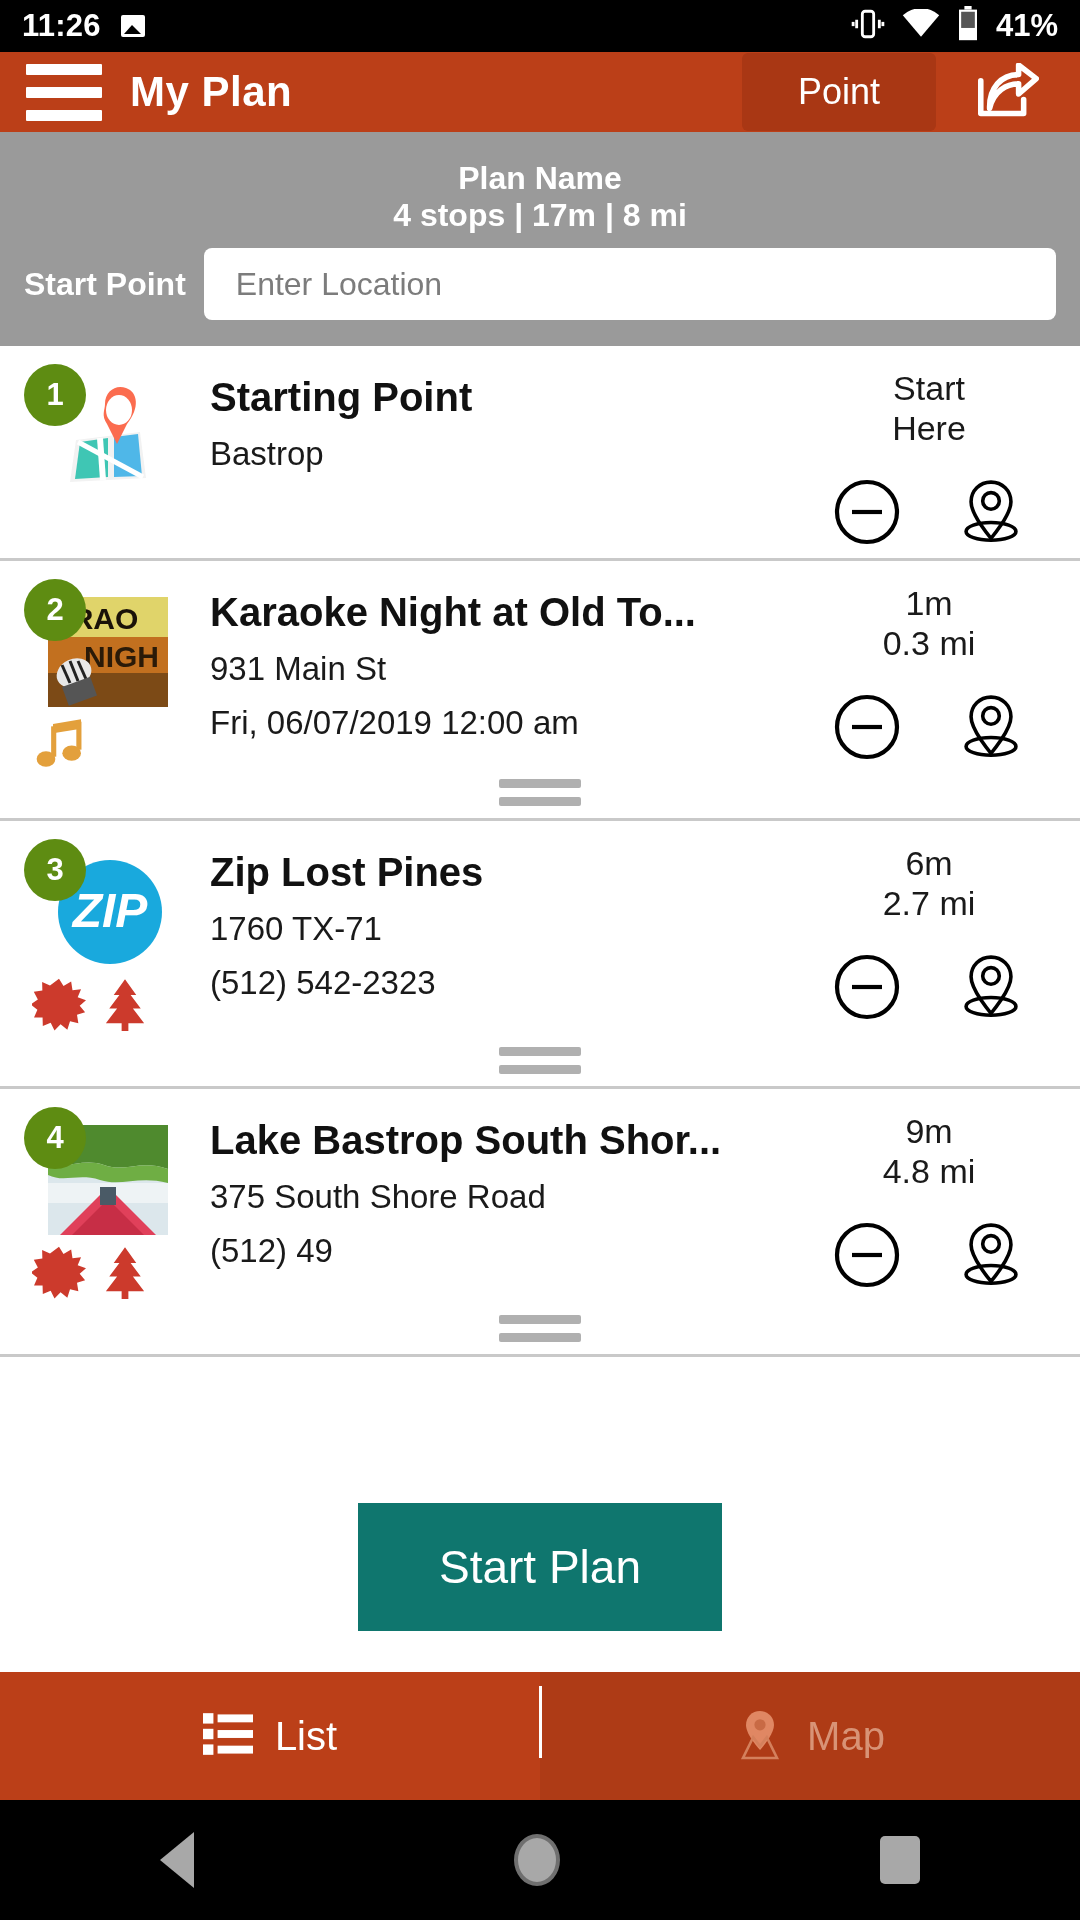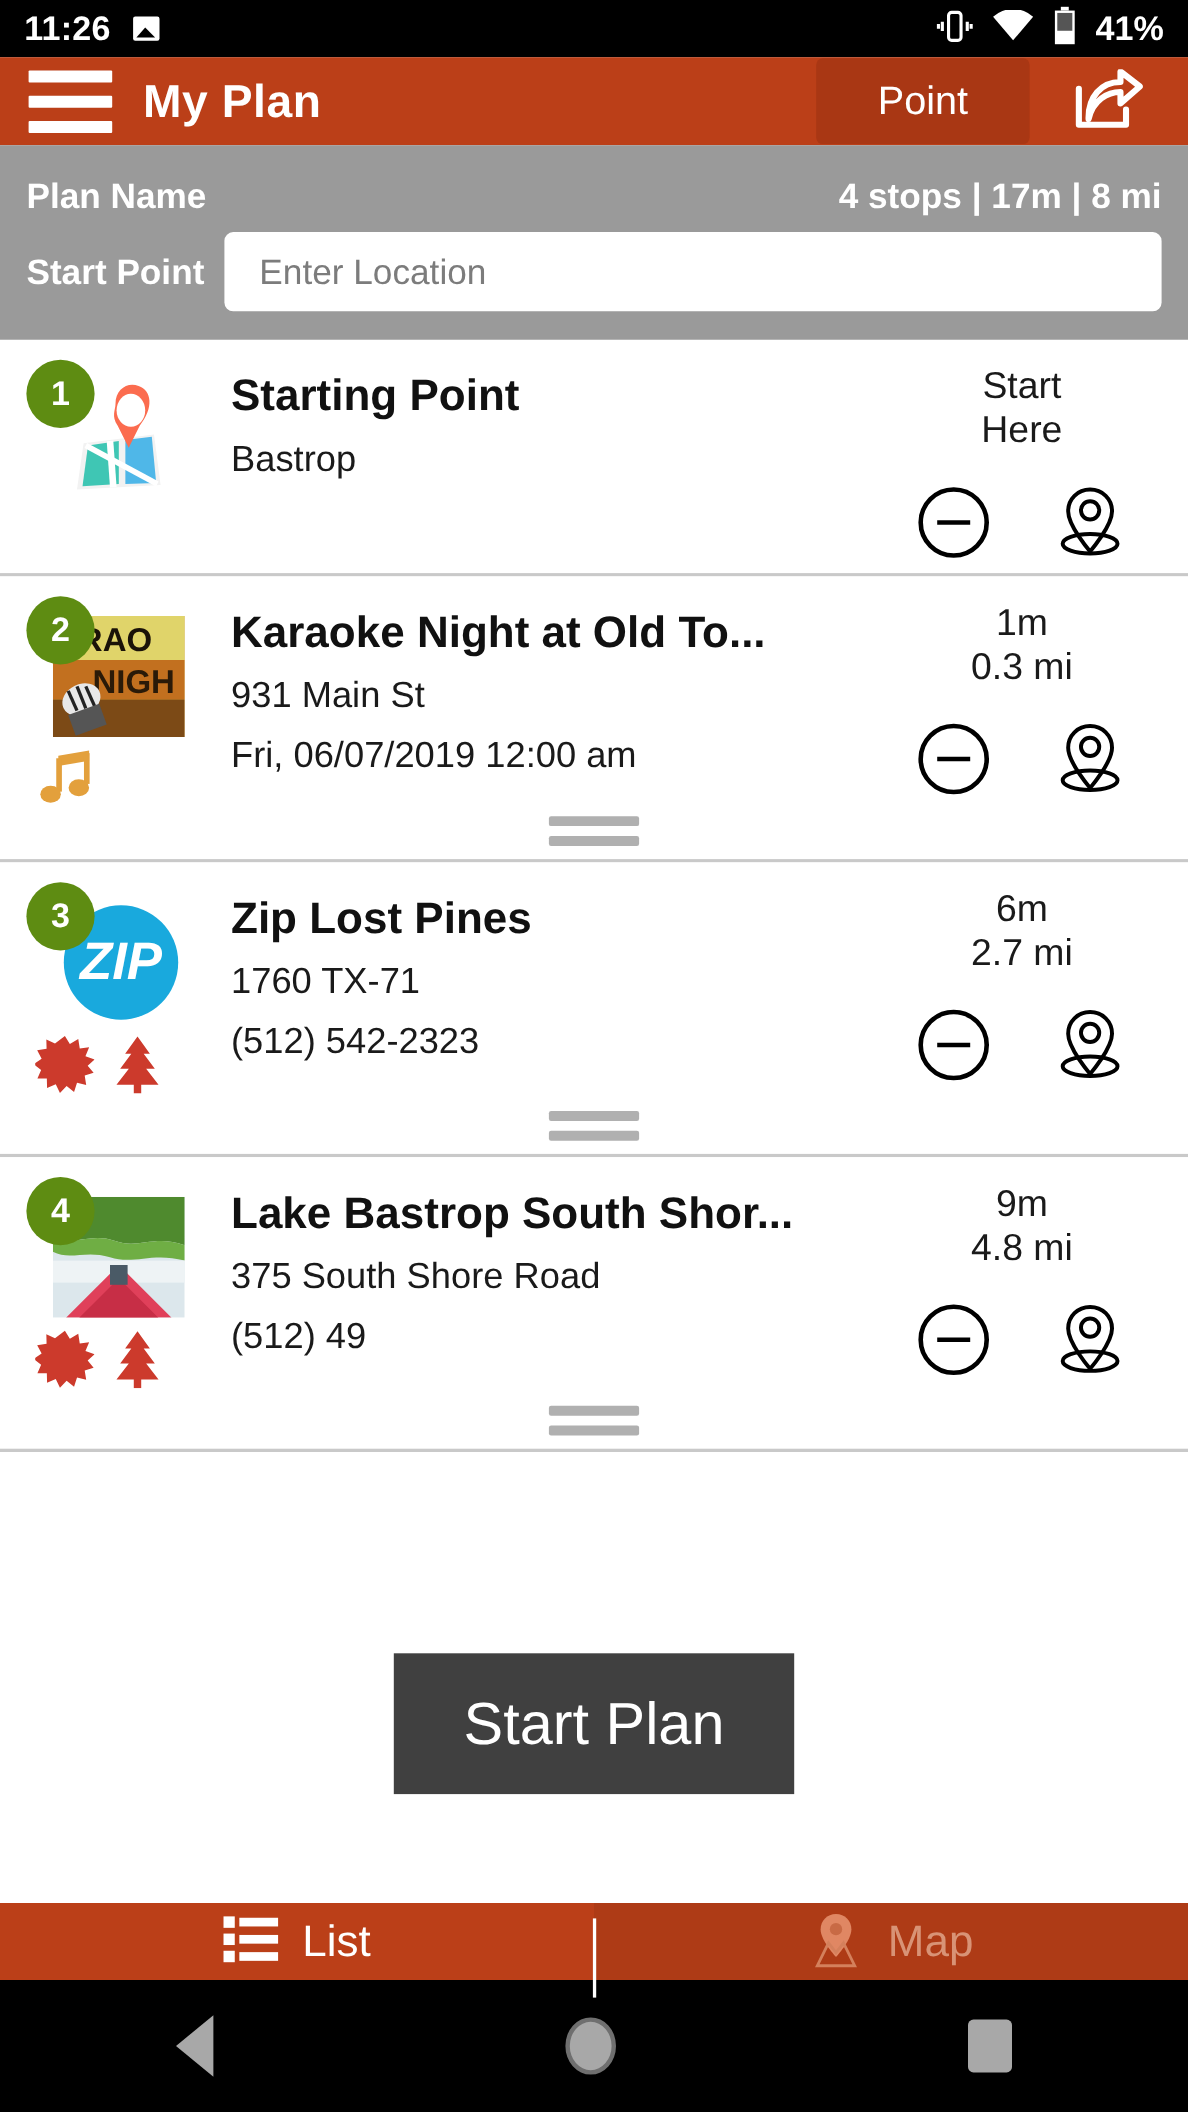--- a/index.html
+++ b/index.html
@@ -36,21 +36,21 @@
   .search-btn {
     margin-left:auto; background:#a93714; color:#fff;
     font-size:36px; padding: 21px 56px; border-radius:6px;
     border:none; font-family:inherit; cursor:pointer; line-height:1;
   }
   .share-btn { margin-left:30px; margin-right:8px; width:80px; height:70px;
                display:flex; align-items:center; justify-content:center; cursor:pointer;}
 
   
   .planinfo { background:#9a9a9a; padding: 18px 24px 26px 24px; }
-  .planinfo-row1 { display:flex; align-items:center; justify-content:space-between; padding: 10px 0 14px 0;}
+  .planinfo-row1 { display:flex; align-items:center; justify-content:space-between; padding: 10px 0 14px 0; flex-direction: column;}
   .plan-name-label { color:#fff; font-size:32px; font-weight:700;}
   .plan-stats { color:#fff; font-size:32px; font-weight:700;}
   .planinfo-row2 { display:flex; align-items:center; gap:18px; }
   .start-point-label { color:#fff; font-size:32px; font-weight:700; white-space:nowrap;}
   .loc-input {
     flex:1; height:72px; background:#fff; border:none; border-radius:8px;
     font-size:32px; padding: 0 32px; color:#2a2a2a;
     font-family:inherit;
   }
   .loc-input::placeholder{ color:#7c7c7c; }
@@ -84,28 +84,28 @@
 
   .drag-handle {
     position:absolute; left:50%; transform:translateX(-50%); bottom:12px;
     width:82px; display:flex; flex-direction:column; gap:9px; cursor:grab;
   }
   .drag-handle span { height:9px; background:#b0b0b0; border-radius:2px; display:block;}
 
   
   .start-plan {
     position:absolute; left:358px; top:1503px;
-    width:364px; height:128px; background:#404040; color:#fff;
-    border:none; font-family:inherit; font-size:54px; font-weight:400;
+    width:364px; height:128px; background:#0f766e; color:#fff;
+    border:none; font-family:inherit; font-size:46px; font-weight:400;
     display:flex; align-items:center; justify-content:center; cursor:pointer; z-index:40;
   }
 
   
   .tabbar {
-    position:absolute; left:0; bottom:120px; width:1080px; height:70px;
+    position:absolute; left:0; bottom:120px; width:1080px; height:128px;
     background:#bb3f18; display:flex;
   }
   .tab { flex:1; display:flex; align-items:center; justify-content:center; gap:22px; cursor:pointer; position:relative;}
   .tab.inactive { background:#ae3b16; }
   .tab-label { font-size:40px; color:#fff; }
   .tab.inactive .tab-label { color:#d89376; }
   .tab-divider { position:absolute; left:539px; top:14px; width:3px; height:72px; background:#fff; z-index:3;}
 
   
   .navbar {

